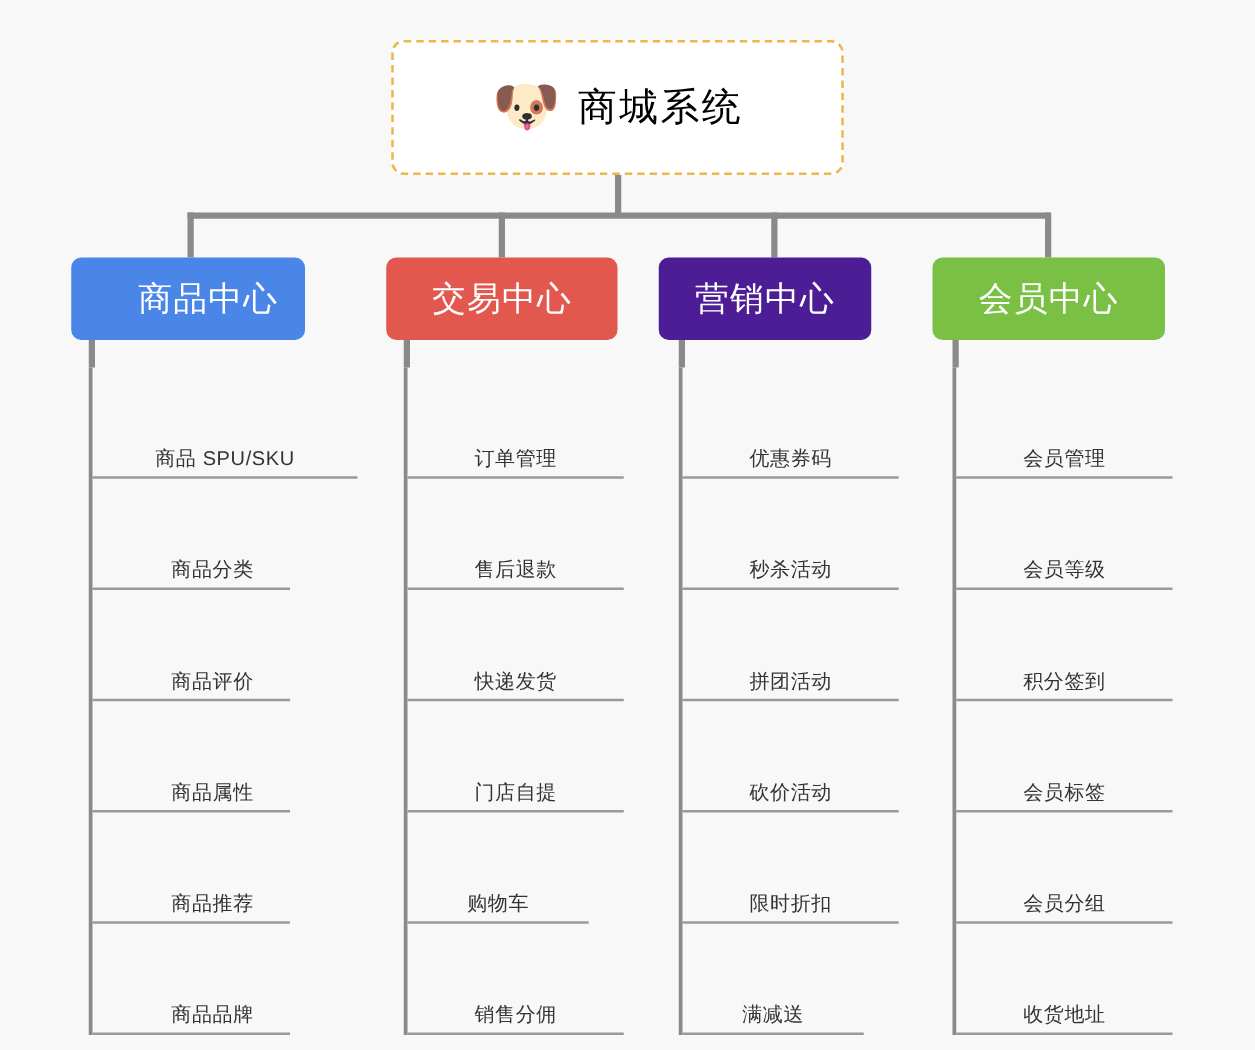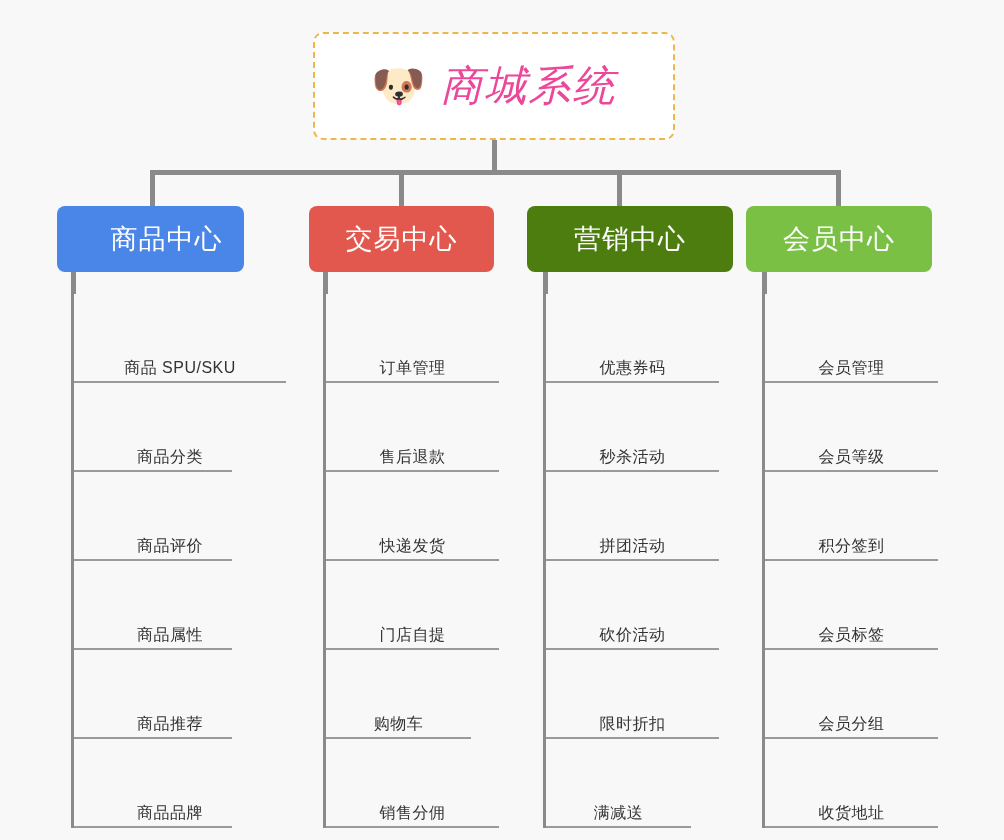--- a/index.html
+++ b/index.html
@@ -36,26 +36,25 @@
     align-items: center;
     justify-content: center;
     gap: 14px;
   }
   .root-emoji {
     font-size: 44px;
     line-height: 1;
     display: block;
   }
   .root-title {
-    font-size: 42px;
-    color: #ec4899;
+    font-size: 31px;
+    color: #000000;
     letter-spacing: 2px;
     white-space: nowrap;
     font-weight: 400;
-    font-style: italic;
   }
 
   
   .conn {
     position: absolute;
     background: #8a8a8a;
   }
   .conn-v-root {       
     left: 492px;
     top: 140px;
@@ -99,21 +98,21 @@
     display: flex;
     align-items: center;
     justify-content: center;
     color: #ffffff;
     font-size: 27px;
     letter-spacing: 1px;
     white-space: nowrap;
   }
   .cat-1 { left: 57px;  width: 187px; background: #4a86e8; padding-left: 32px; }
   .cat-2 { left: 309px; width: 185px; background: #e2584e; }
-  .cat-3 { left: 527px; width: 206px; background: #4d7c0f; }
+  .cat-3 { left: 527px; width: 170px; background: #4c1d95; }
   .cat-4 { left: 746px; width: 186px; background: #79c045; justify-content: center; }
 
   
   .leaf-col {
     position: absolute;
     top: 294px;
     border-left: 3px solid #8a8a8a;
     box-sizing: border-box;
   }
   .col-1 { left: 71px;  width: 215px; }

